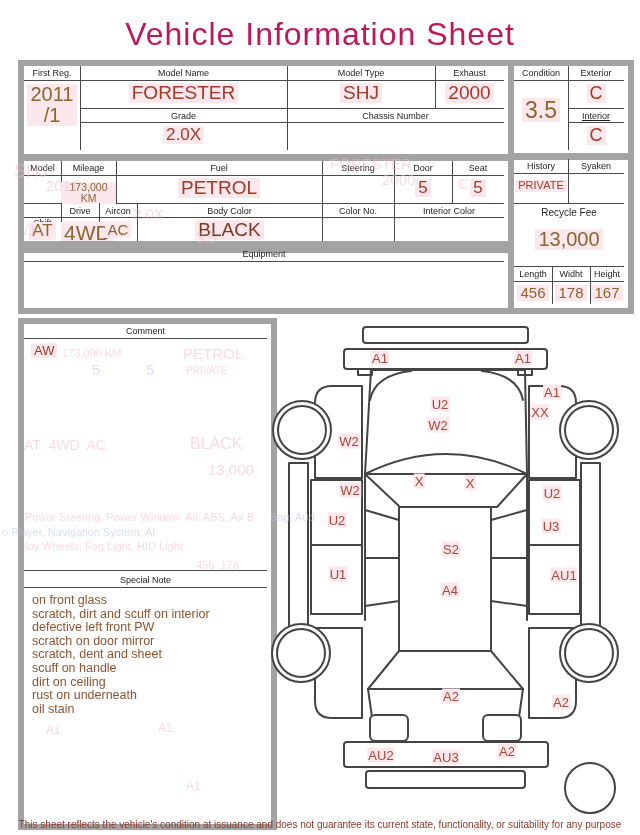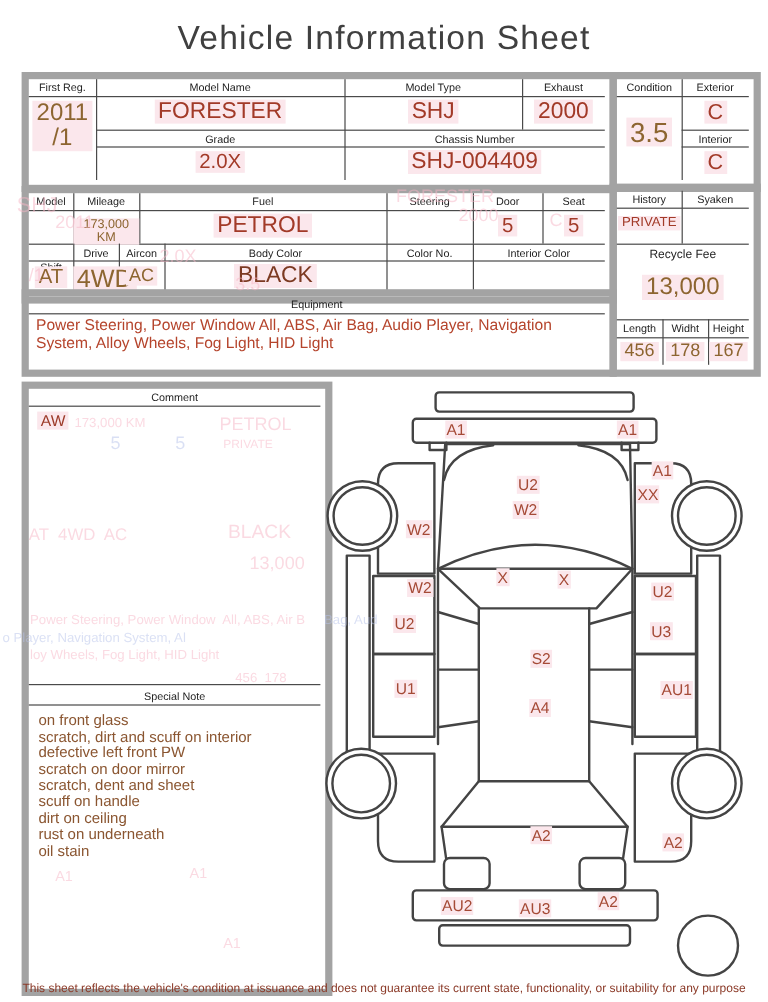--- a/index.html
+++ b/index.html
@@ -10,21 +10,21 @@
   .hline{position:absolute;height:1px;background:#4a4a4a;}
   .vline{position:absolute;width:1px;background:#4a4a4a;}
   .lbl{position:absolute;font-size:9px;color:#1d1d1d;text-align:center;line-height:12px;white-space:nowrap;}
   .val{position:absolute;text-align:center;white-space:pre-line;line-height:1.05;}
   .hl{background:var(--hl);padding:0 3px;display:inline-block;}
   .c-red{color:var(--vred);}      
   .c-brn{color:var(--vbrn);}      
   .c-drk{color:var(--vdrk);}      
   .c-eq{color:var(--veq);}        
   .title{position:absolute;top:16px;left:0;width:100%;text-align:center;
-         font-size:28px;color:#404040;letter-spacing:1px;}
+         font-size:32px;color:#be185d;letter-spacing:1px;}
   .equip-text{position:absolute;left:6px;top:16px;width:470px;font-size:13px;line-height:15px;}
   .note-line{font-size:12.5px;line-height:13.6px;color:#8a5530;white-space:nowrap;}
   .comment-aw{position:absolute;left:7px;top:19px;font-size:13px;color:#9c3a28;}
   .footer{position:absolute;top:819px;left:0;width:100%;text-align:center;
           font-size:10px;color:#8b3a28;}
   .ghost{position:absolute;opacity:0.5;white-space:pre;z-index:6;pointer-events:none;line-height:1;}
   .g-pink{color:var(--gpink);}
   .g-blue{color:var(--gblue);}
   .dcode{position:absolute;font-size:13px;color:#a54a36;background:var(--hl);
          padding:0 1px;transform:translate(-50%,-50%);line-height:15px;white-space:nowrap;z-index:4;}
@@ -50,33 +50,32 @@
     <div class="lbl" style="left:263px;top:1px;width:148px;">Model Type</div>
     <div class="lbl" style="left:411px;top:1px;width:69px;">Exhaust</div>
     <div class="val c-brn" style="left:0;top:18px;width:56px;font-size:20px;"><span class="hl">2011
 /1</span></div>
     <div class="val c-red" style="left:56px;top:17px;width:207px;font-size:19px;"><span class="hl">FORESTER</span></div>
     <div class="val c-red" style="left:263px;top:17px;width:148px;font-size:19px;"><span class="hl">SHJ</span></div>
     <div class="val c-red" style="left:411px;top:17px;width:69px;font-size:19px;"><span class="hl">2000</span></div>
     <div class="lbl" style="left:263px;top:44px;width:217px;">Chassis Number</div>
     <div class="lbl" style="left:56px;top:44px;width:207px;">Grade</div>
     <div class="val c-red" style="left:56px;top:60px;width:207px;font-size:17px;"><span class="hl">2.0X</span></div>
-    <div class="val c-red" style="left:263px;top:59px;width:217px;font-size:19px;"><span class="hl">SHJ-004409</span></div>
   </div>
 
   <div class="box" style="left:508px;top:60px;width:114px;height:88px;">
     <div class="vline" style="left:54px;top:0;height:84px;"></div>
     <div class="hline" style="left:0;top:14px;width:110px;"></div>
     <div class="hline" style="left:54px;top:42px;width:56px;"></div>
     <div class="hline" style="left:54px;top:56px;width:56px;"></div>
     <div class="lbl" style="left:0;top:1px;width:54px;">Condition</div>
     <div class="lbl" style="left:54px;top:1px;width:56px;">Exterior</div>
     <div class="val c-brn" style="left:0;top:32px;width:54px;font-size:23px;"><span class="hl">3.5</span></div>
     <div class="val c-red" style="left:54px;top:18px;width:56px;font-size:18px;"><span class="hl">C</span></div>
-    <div class="lbl" style="left:54px;top:44px;width:56px;">Interior</div>
+    <div class="lbl" style="left:54px;top:44px;width:56px;text-decoration:underline;">Interior</div>
     <div class="val c-red" style="left:54px;top:60px;width:56px;font-size:18px;"><span class="hl">C</span></div>
   </div>
 
   <div class="box" style="left:18px;top:155px;width:484px;height:86px;">
     <div class="hline" style="left:0;top:14px;width:480px;"></div>
     <div class="hline" style="left:0;top:42px;width:480px;"></div>
     <div class="hline" style="left:0;top:56px;width:480px;"></div>
     <div class="vline" style="left:37px;top:0;height:42px;"></div>
     <div class="vline" style="left:92px;top:0;height:42px;"></div>
     <div class="vline" style="left:298px;top:0;height:42px;"></div>
@@ -105,21 +104,20 @@
     <div class="lbl" style="left:370px;top:44px;width:110px;">Interior Color</div>
     <div class="val c-brn" style="left:0;top:61px;width:37px;font-size:17px;"><span class="hl">AT</span></div>
     <div class="val c-brn" style="left:37px;top:61px;width:38px;font-size:21px;"><span class="hl">4WD</span></div>
     <div class="val c-brn" style="left:75px;top:61px;width:38px;font-size:15px;"><span class="hl">AC</span></div>
     <div class="val c-drk" style="left:113px;top:59px;width:185px;font-size:19px;"><span class="hl">BLACK</span></div>
   </div>
 
   <div class="box" style="left:18px;top:241px;width:484px;height:61px;">
     <div class="hline" style="left:0;top:14px;width:480px;"></div>
     <div class="lbl" style="left:0;top:1px;width:480px;">Equipment</div>
-    <div class="equip-text c-eq">Power Steering, Power Window  All, ABS, Air Bag, Audio Player, Navigation System, Alloy Wheels, Fog Light, HID Light</div>
   </div>
 
   <div class="box" style="left:508px;top:153px;width:114px;height:149px;">
     <div class="vline" style="left:54px;top:0;height:44px;"></div>
     <div class="hline" style="left:0;top:14px;width:110px;"></div>
     <div class="hline" style="left:0;top:44px;width:110px;"></div>
     <div class="lbl" style="left:0;top:1px;width:54px;">History</div>
     <div class="lbl" style="left:54px;top:1px;width:56px;">Syaken</div>
     <div class="val c-red" style="left:0;top:21px;width:54px;font-size:11px;"><span class="hl">PRIVATE</span></div>
     <div class="lbl" style="left:0;top:48px;width:110px;font-size:10px;">Recycle Fee</div>

